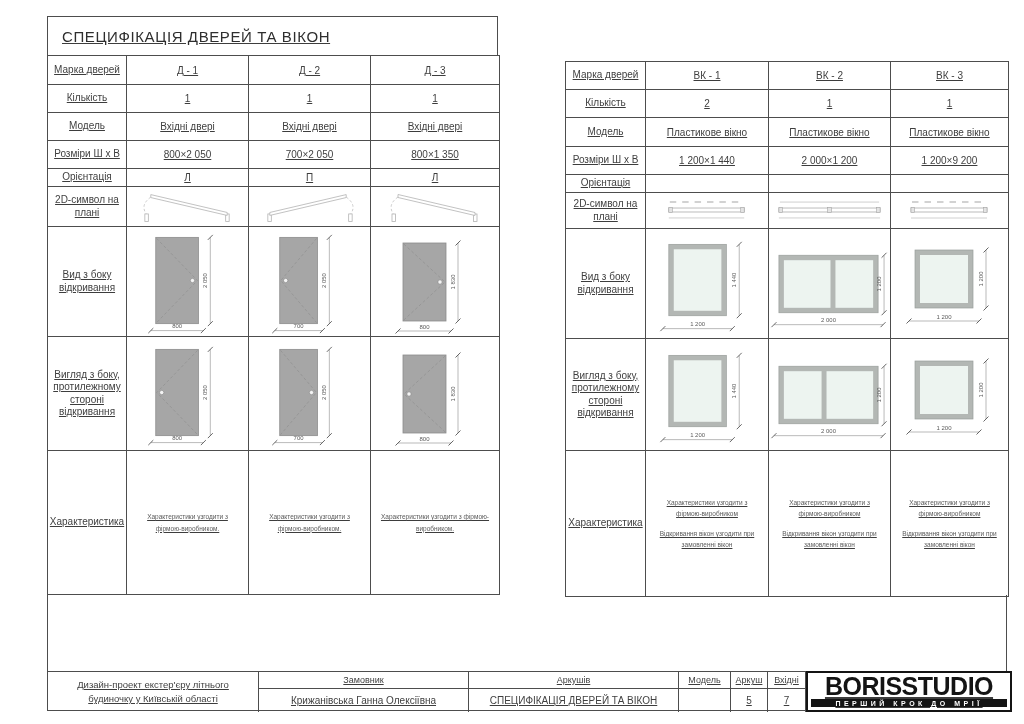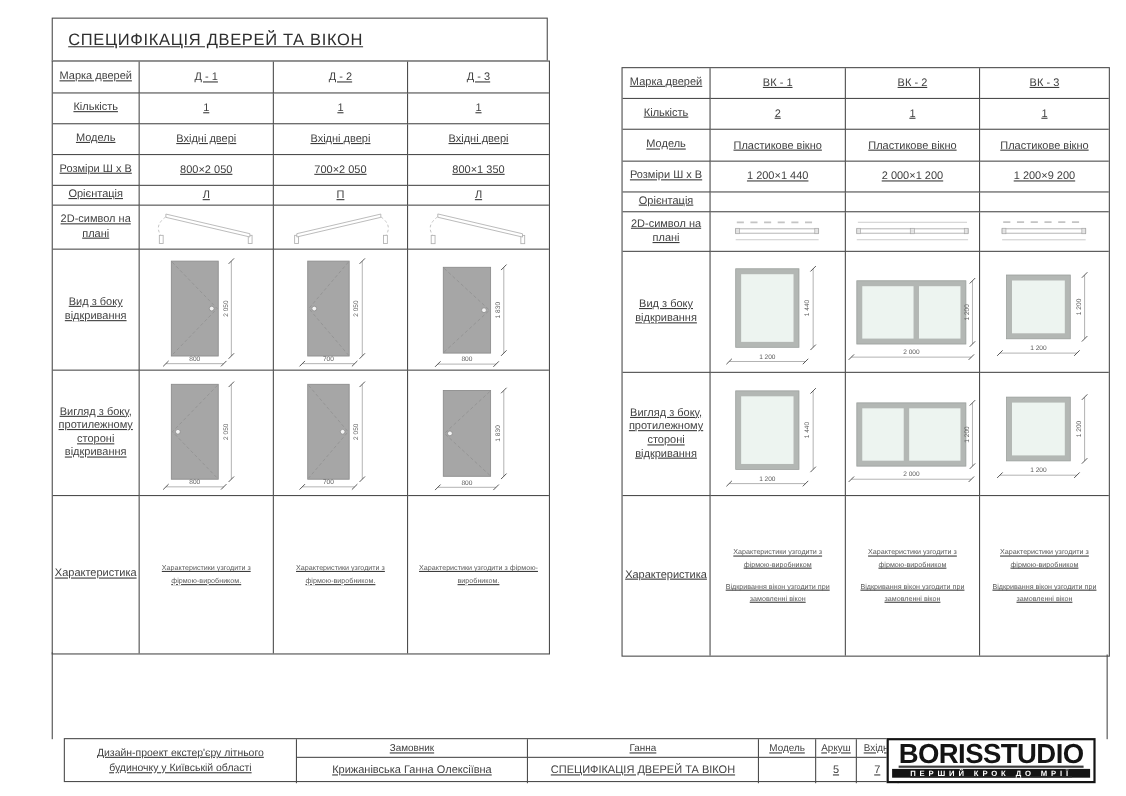--- a/index.html
+++ b/index.html
@@ -40,28 +40,28 @@
   .plan-thin{stroke:#c4c4c4;stroke-width:.8;fill:none;}
   .plan-dash{stroke:#c4c4c4;stroke-width:1.6;fill:none;stroke-dasharray:6.5 6;}
   .plan-bar{fill:#fff;stroke:#ababab;stroke-width:.8;}
   .plan-cap{fill:#e4e4e4;stroke:#a5a5a5;stroke-width:.6;}
   .leaf{fill:#fff;stroke:#b2b2b2;stroke-width:.8;}
   .wallend{fill:#fff;stroke:#b2b2b2;stroke-width:.8;}
   .arc{fill:none;stroke:#bdbdbd;stroke-width:.8;stroke-dasharray:2.6 2.2;}
   
   .tblock{left:47px;top:671px;width:830px;height:40px;border:1px solid #4d4d4d;display:grid;
           grid-template-columns:211px 210px 210px 52px 37px 38px;grid-template-rows:17px 23px;
-          box-sizing:border-box;background:#fff;margin-left:11px;}
+          box-sizing:border-box;background:#fff;}
   .tb{border-right:1px solid #4d4d4d;display:flex;align-items:center;justify-content:center;
       text-align:center;box-sizing:border-box;overflow:hidden;}
   .tb-h{border-bottom:1px solid #4d4d4d;font-size:9px;color:#3f3f3f;}
   .tb-v{font-size:10px;color:#3f3f3f;}
   .tb-proj{grid-row:1/3;font-size:9.5px;line-height:1.45;padding:0 10px;color:#3f3f3f;}
   
-  .logo-box{left:806px;top:671px;width:190px;height:41px;border:2px solid #141414;
+  .logo-box{left:806px;top:671px;width:206px;height:41px;border:2px solid #141414;
             box-sizing:border-box;display:flex;flex-direction:column;align-items:stretch;
             justify-content:flex-end;background:#fff;}
   .logo-name{font-weight:700;font-size:25px;line-height:1;letter-spacing:-.5px;color:#141414;
              text-align:center;margin-top:1px;}
   .logo-bar{height:12px;margin:0 3px 3px 3px;background:#141414;color:#fff;display:flex;
             align-items:center;justify-content:center;font-size:7px;letter-spacing:3.5px;
             font-weight:700;}
 </style>
 </head>
 <body>
@@ -442,21 +442,21 @@
       <p>Відкривання вікон узгодити при замовленні вікон</p>
     </div>
   </div>
 
   <div class="abs vline" style="left:47px;top:593px;height:79px;"></div>
   <div class="abs vline" style="left:1006px;top:595px;height:77px;"></div>
 
   <div class="abs tblock">
     <div class="tb tb-proj">Дизайн-проект екстер'єру літнього будиночку у Київській області</div>
     <div class="tb tb-h" style="grid-column:2;grid-row:1;">Замовник</div>
-    <div class="tb tb-h" style="grid-column:3;grid-row:1;">Ганна</div>
+    <div class="tb tb-h" style="grid-column:3;grid-row:1;">Аркушів</div>
     <div class="tb tb-h" style="grid-column:4;grid-row:1;">Модель</div>
     <div class="tb tb-h" style="grid-column:5;grid-row:1;">Аркуш</div>
     <div class="tb tb-h nr" style="grid-column:6;grid-row:1;">Вхідні</div>
     <div class="tb tb-v" style="grid-column:2;grid-row:2;">Крижанівська Ганна Олексіївна</div>
     <div class="tb tb-v" style="grid-column:3;grid-row:2;">СПЕЦИФІКАЦІЯ ДВЕРЕЙ ТА ВІКОН</div>
     <div class="tb tb-v" style="grid-column:4;grid-row:2;"></div>
     <div class="tb tb-v" style="grid-column:5;grid-row:2;">5</div>
     <div class="tb tb-v nr" style="grid-column:6;grid-row:2;">7</div>
   </div>
 

